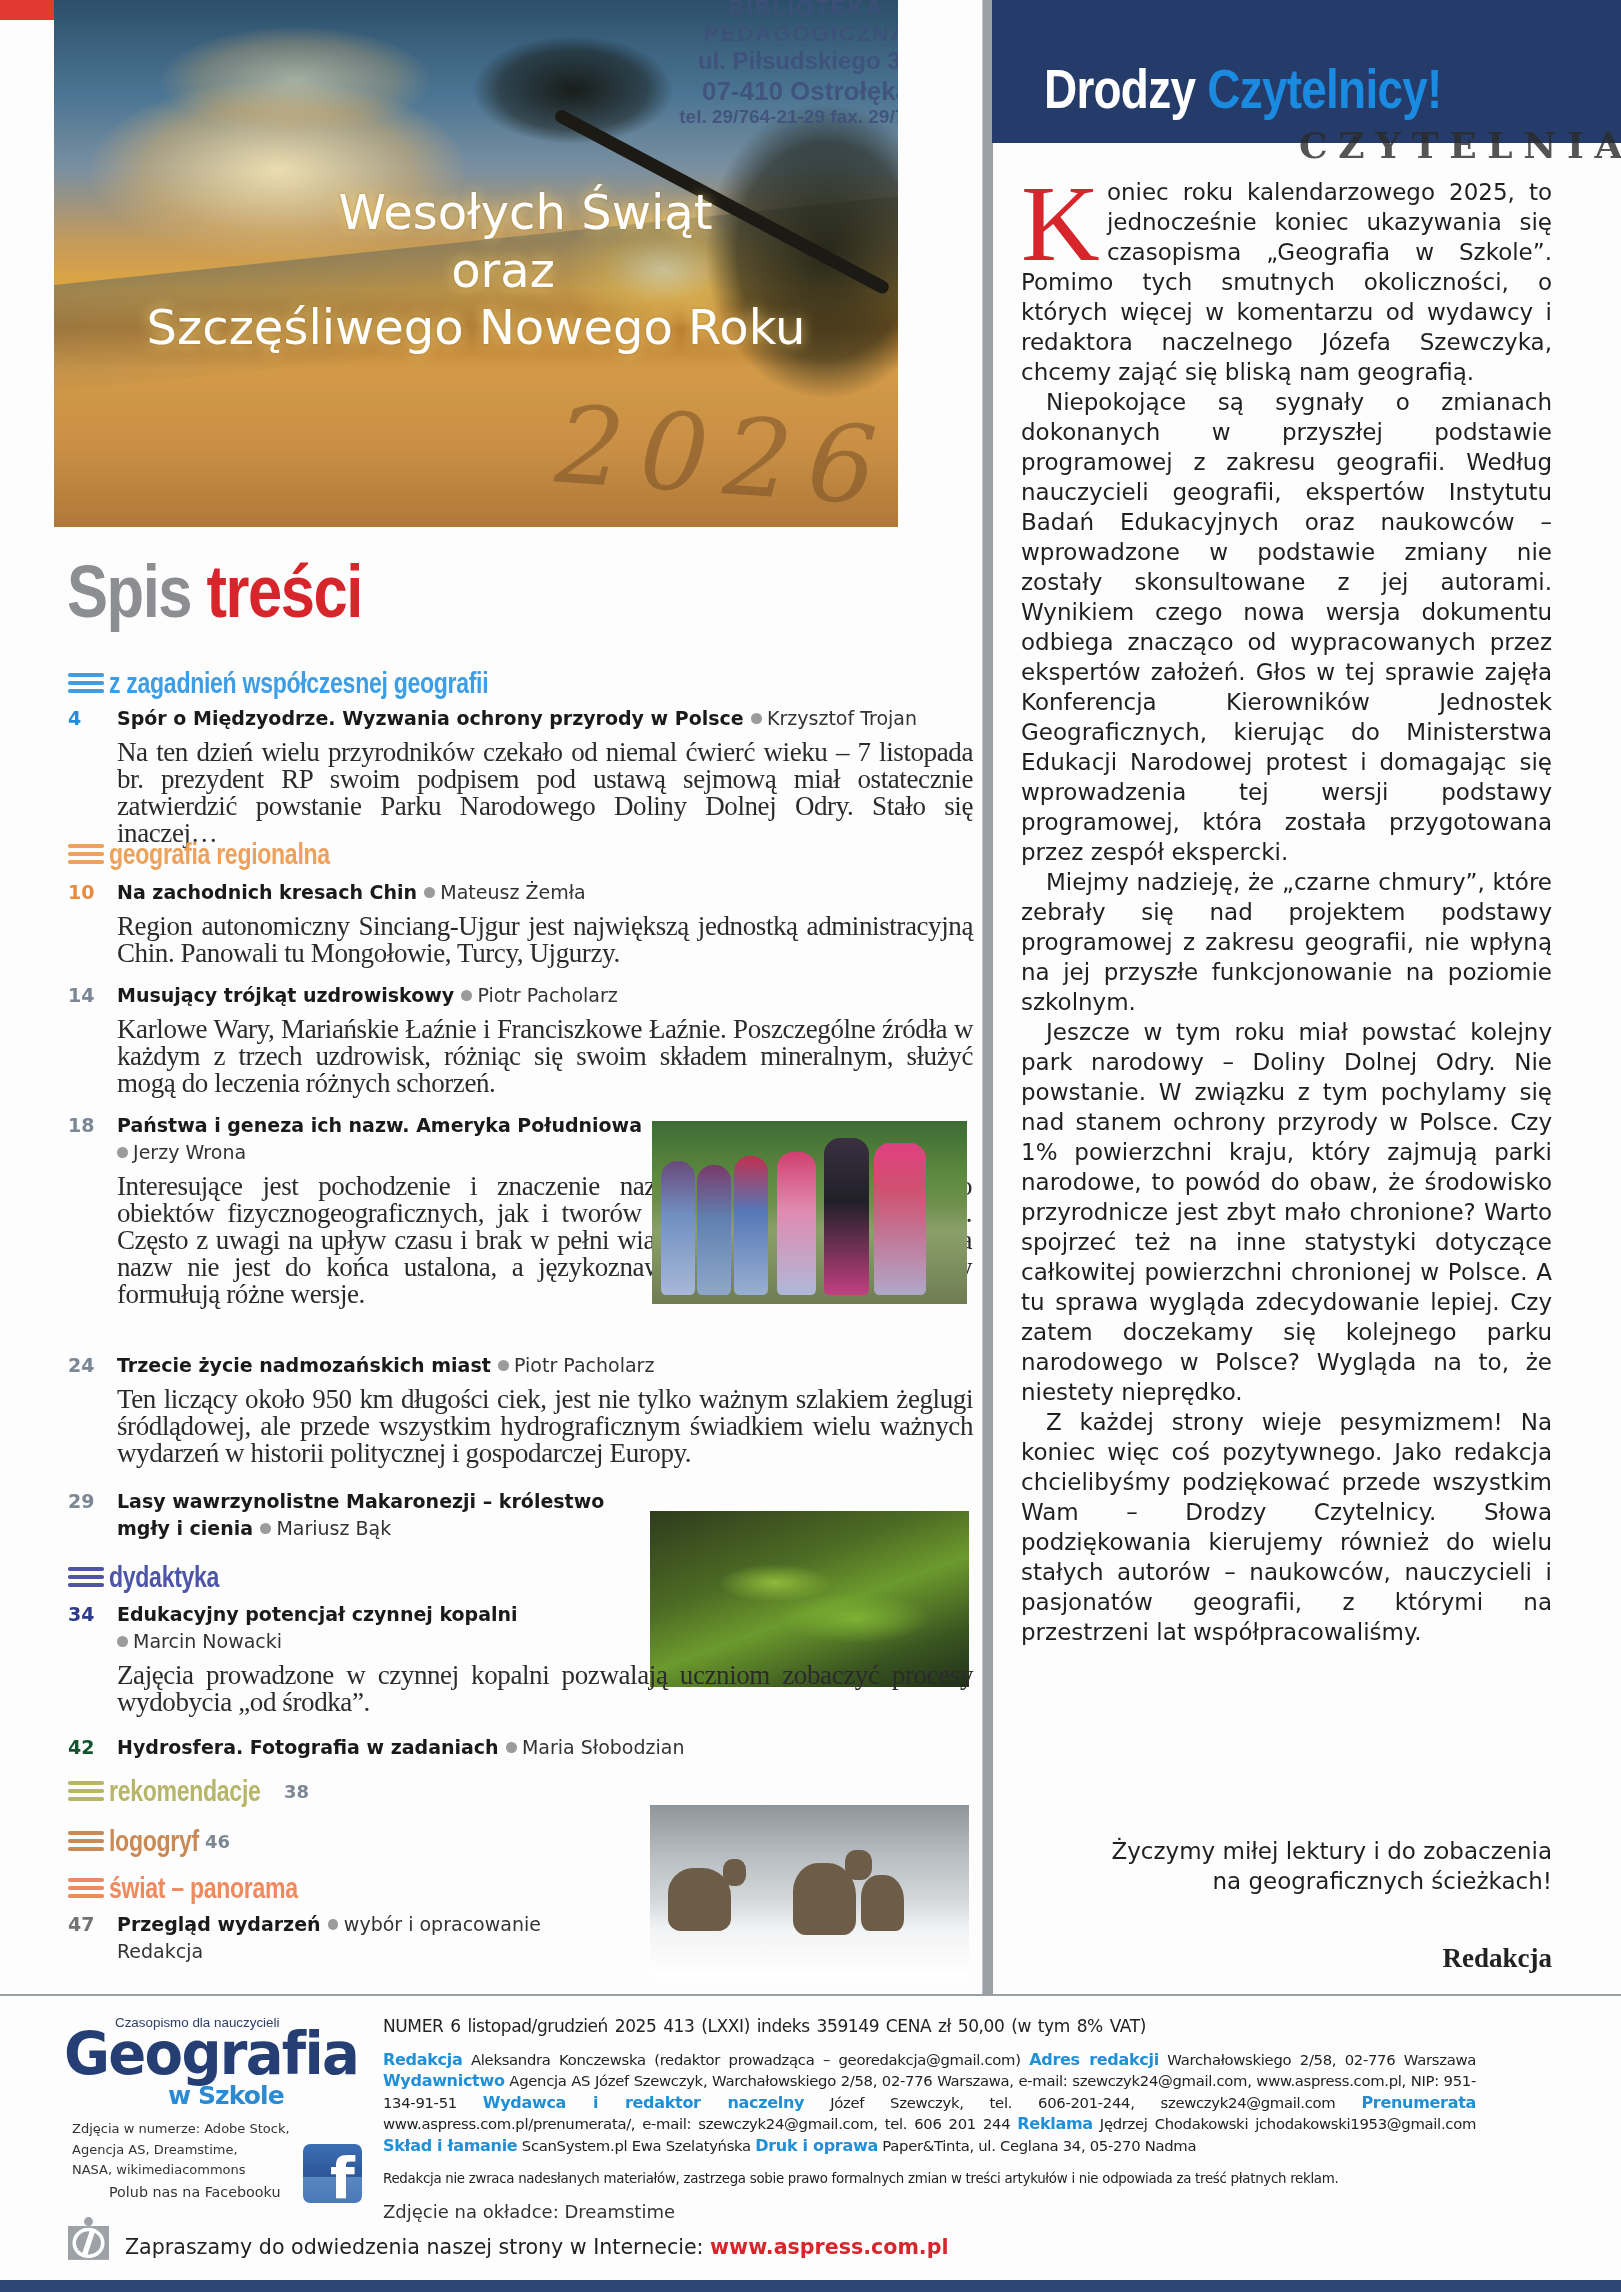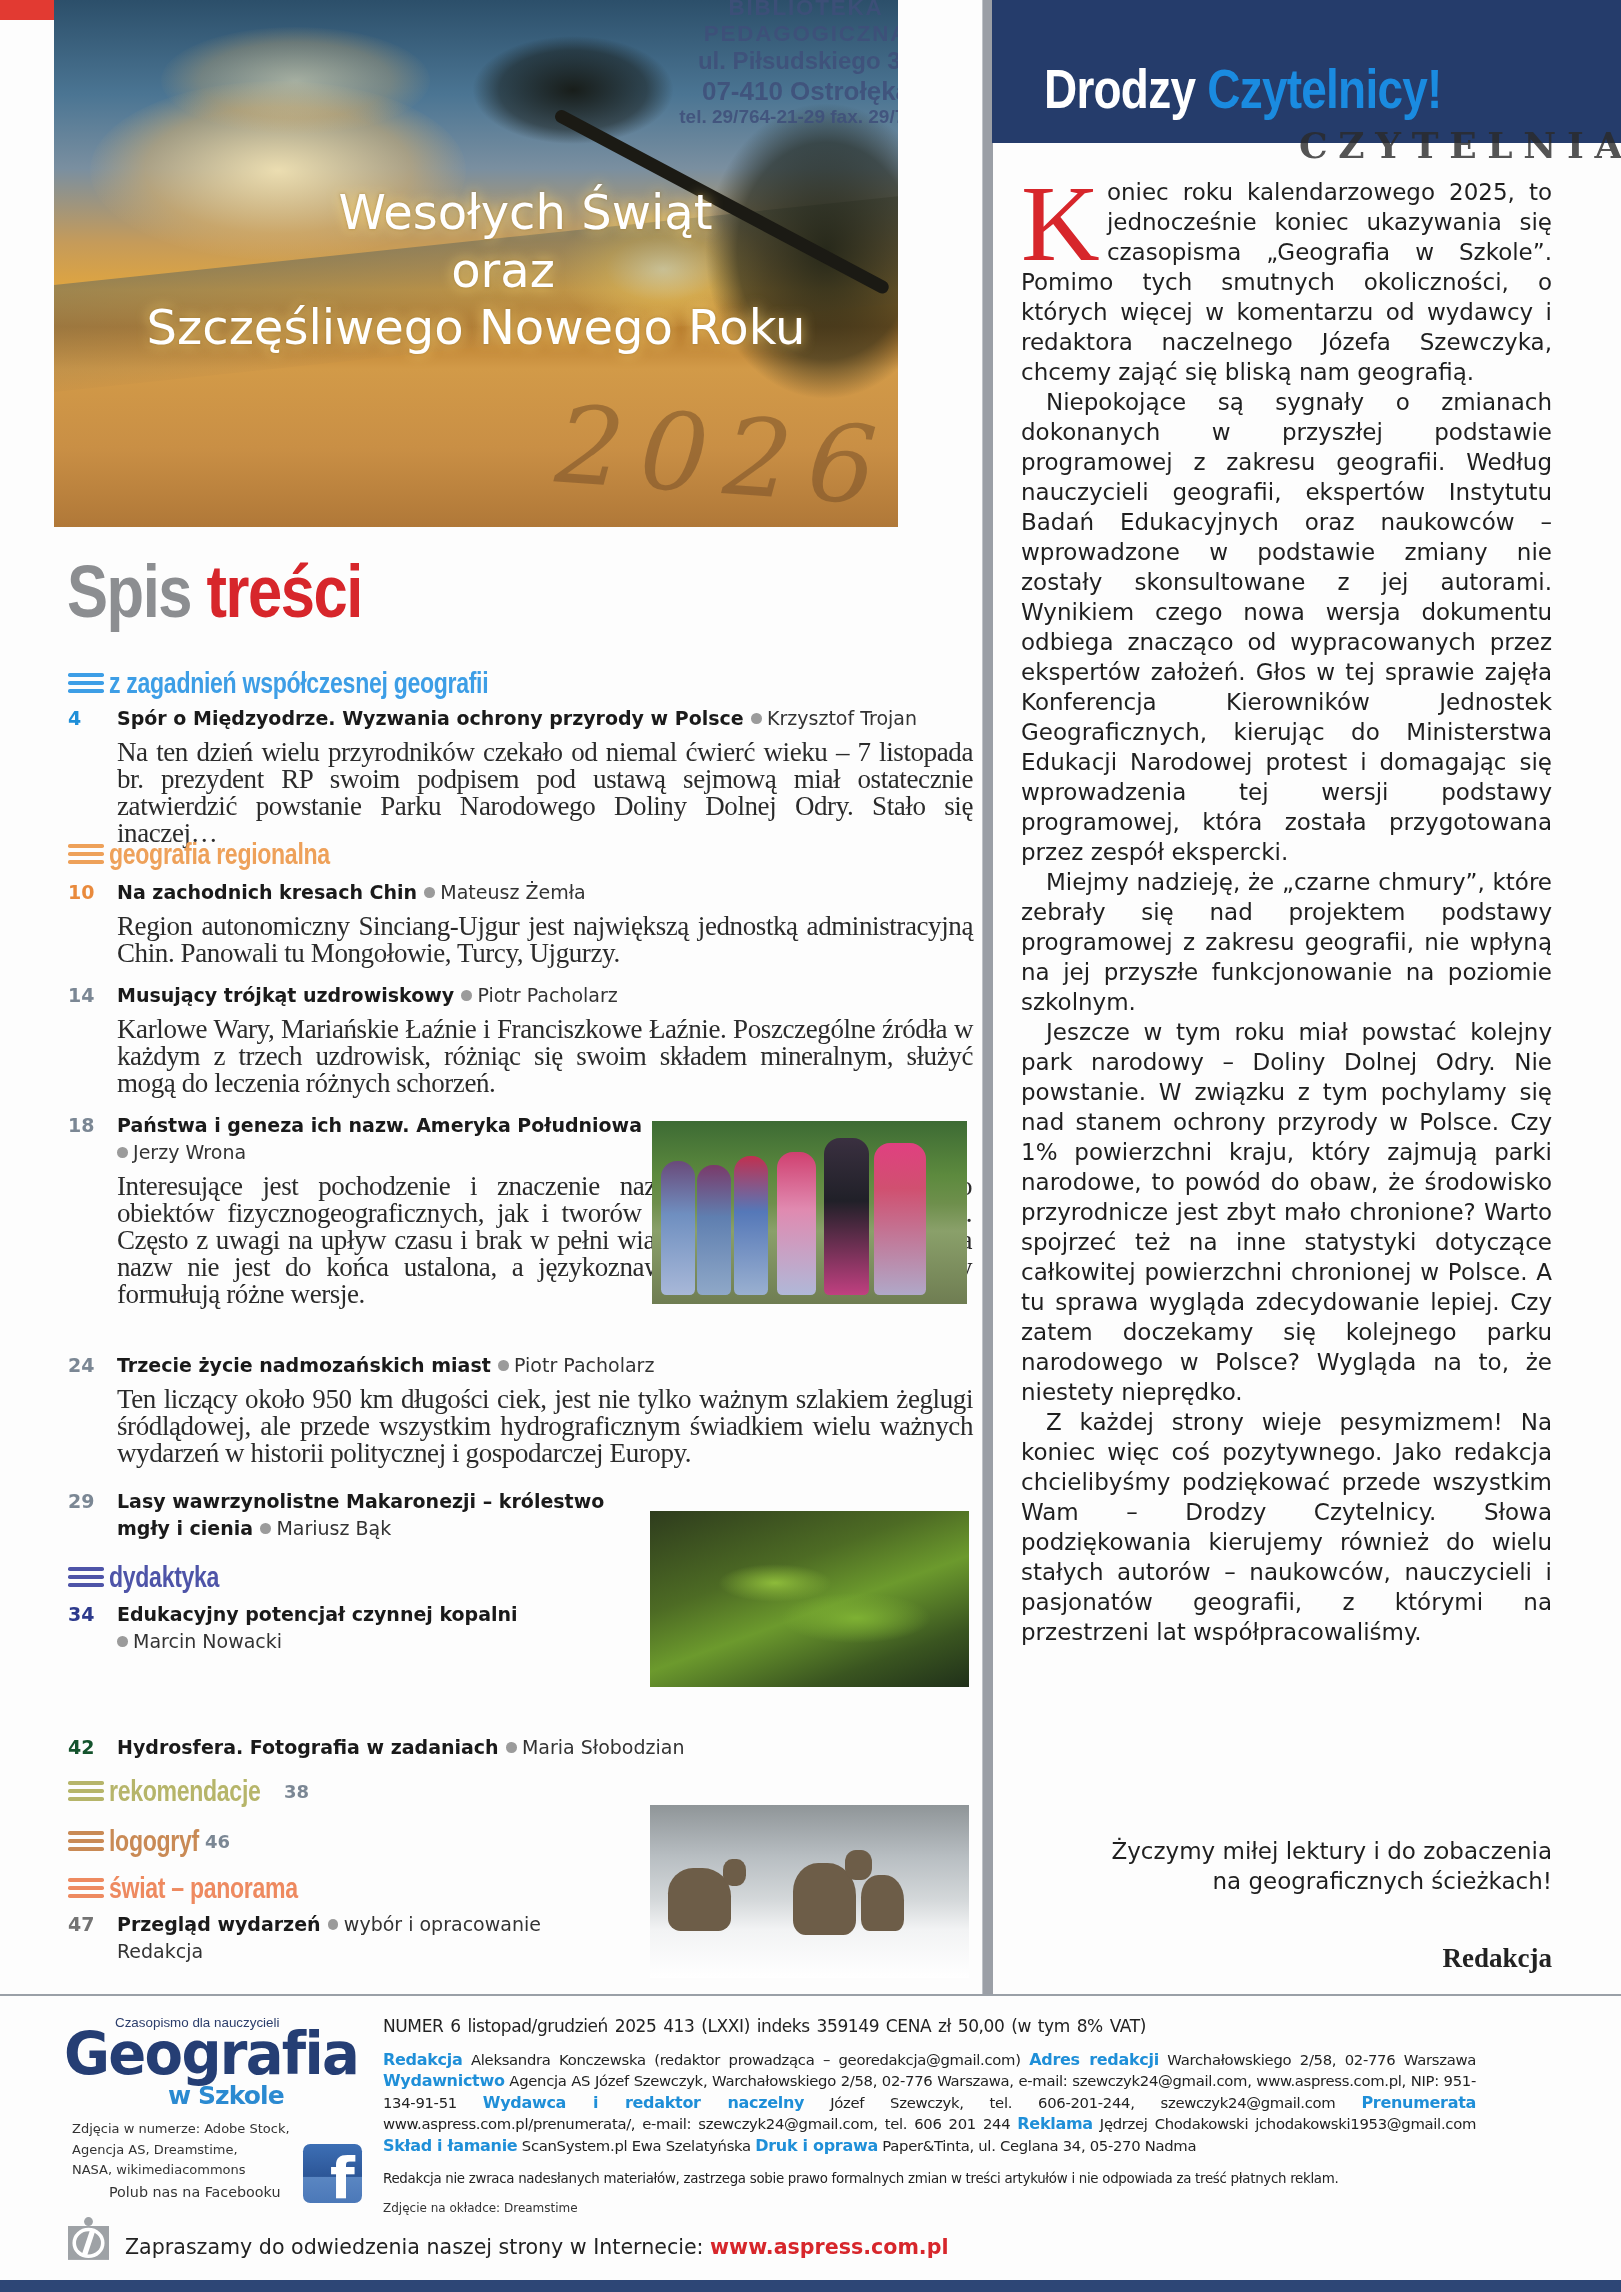--- a/index.html
+++ b/index.html
@@ -91,21 +91,21 @@
   .fb-icon { position: absolute; left: 303px; top: 2144px; width: 59px; height: 59px; border-radius: 7.2px; background: linear-gradient(180deg, #3d6fb5 0%, #2c5697 55%, #5a86c2 56%, #4b78b8 100%); color: #fff; font-family: "DejaVu Sans", sans-serif; font-weight: bold; font-size: 57px; line-height: 68px; text-align: right; padding-right: 7.2px; overflow: hidden; }
   .info-icon { position: absolute; left: 68px; top: 2217px; width: 41px; height: 43px; }
   .invite { position: absolute; left: 125px; top: 2235px; font-family: "DejaVu Sans", sans-serif; font-size: 20.6px; color: #222; white-space: nowrap; }
   .invite .url { color: #d7262b; font-weight: bold; }
 
   .imprint { position: absolute; left: 383px; top: 2015px; width: 1093px; font-family: "DejaVu Sans", sans-serif; color: #222; }
   .imprint .issue { font-size: 17px; line-height: 23px; letter-spacing: -0.4px; word-spacing: 1.8px; }
   .imprint .credits { margin-top: 10.7px; font-size: 14.8px; line-height: 21.5px; text-align: justify; letter-spacing: -0.3px; }
   .imprint .credits .k { color: #1f8fd8; font-weight: bold; font-size: 16px; }
   .imprint .notice { margin-top: 14.3px; font-size: 13.4px; line-height: 18px; letter-spacing: -0.3px; }
-  .imprint .cover-credit { margin-top: 12.5px; font-size: 12px; color: #333; }
+  .imprint .cover-credit { margin-top: 12.5px; font-size: 18px; color: #333; }
 </style>
 </head>
 <body>
 
 <div class="red-corner"></div>
 
 <div class="cover">
   <div class="cloud" style="left:36px;top:81px;width:376px;height:179px;"></div>
   <div class="cloud" style="left:107px;top:27px;width:269px;height:107px;opacity:.6"></div>
   <div class="sea"></div>
@@ -215,20 +215,21 @@
   <span class="bars">
       <i style="background: rgb(78, 84, 168);"></i>
       <i style="background: rgb(78, 84, 168);"></i>
       <i style="background: rgb(78, 84, 168);"></i>
     </span>
   <span class="label" style="color: rgb(78, 84, 168);">dydaktyka</span>
 </div>
 <div class="entry" style="top:1601px;width:905px">
   <div class="num" style="color: rgb(45, 58, 140);">34</div>
   <div class="head" style="width:502px"><b>Edukacyjny potencjał czynnej kopalni</b><br><span class="dot" style="margin-left:0"></span><span class="author">Marcin Nowacki</span></div>
+  <div class="desc">Zajęcia prowadzone w czynnej kopalni pozwalają uczniom zobaczyć procesy wydobycia „od środka”.</div>
 </div>
 
 <div class="entry" style="top:1734px;width:905px">
   <div class="num" style="color: #14532d;">42</div>
   <div class="head"><b>Hydrosfera. Fotografia w zadaniach</b><span class="dot"></span><span class="author">Maria Słobodzian</span></div>
 </div>
 
 <div class="section" style="top:1773px">
   <span class="bars">
       <i style="background: rgb(182, 181, 106);"></i>

